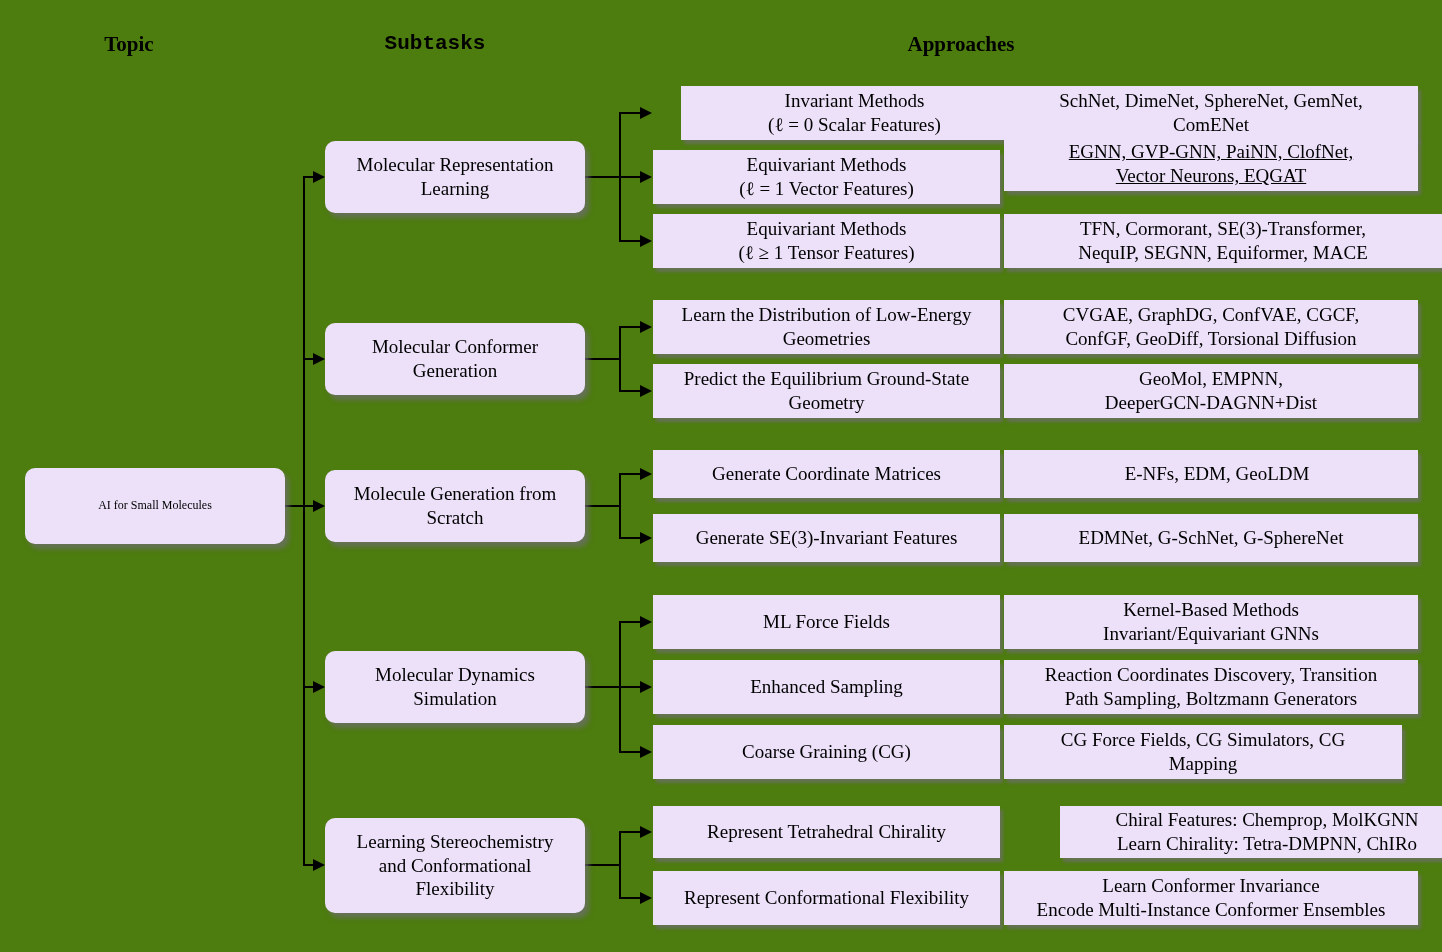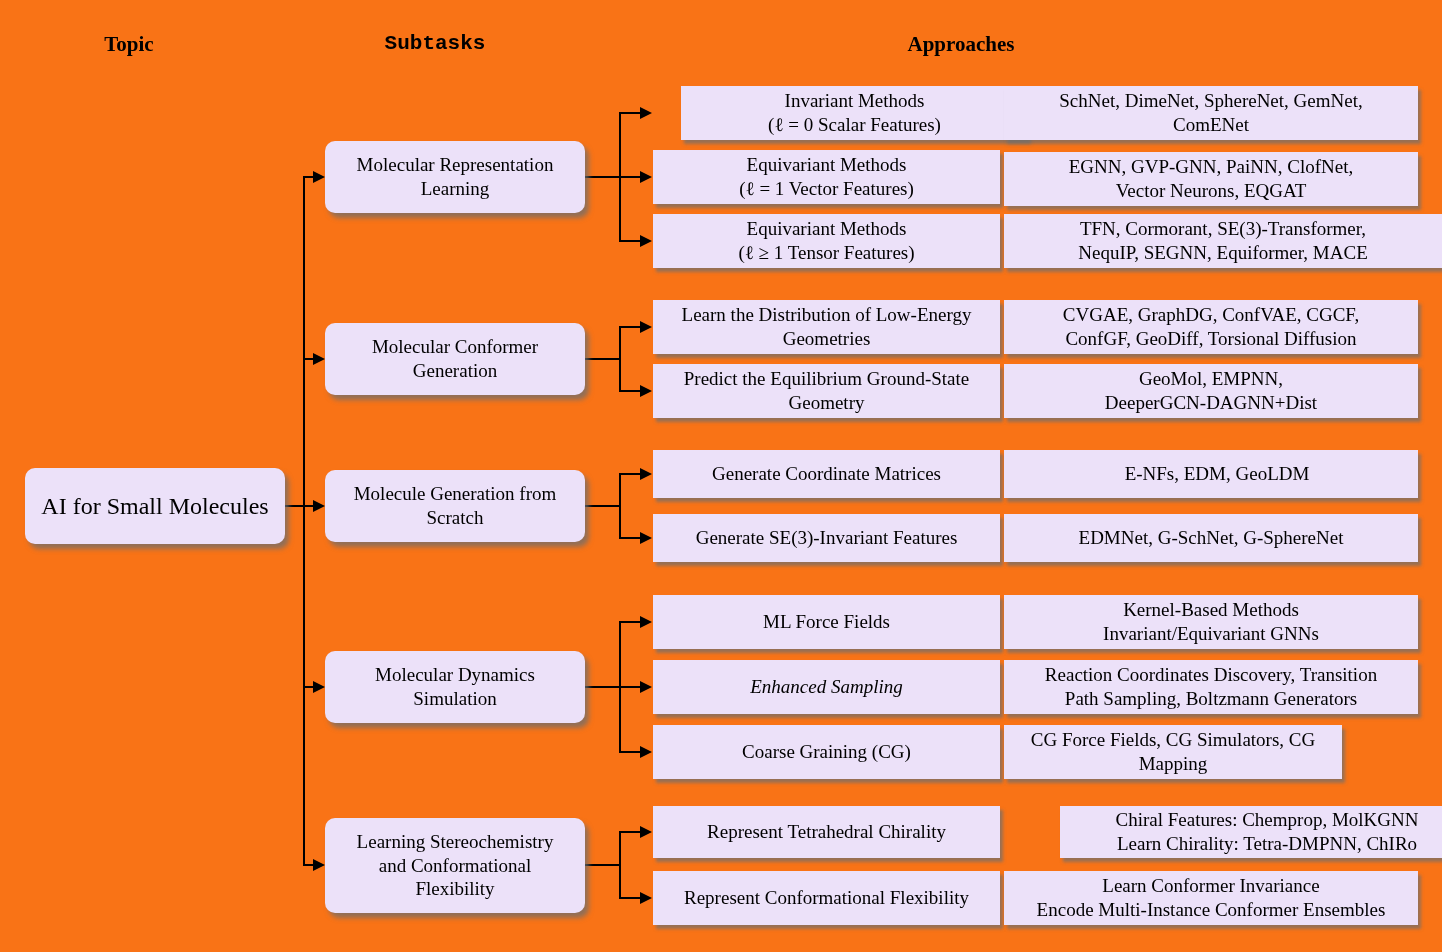--- a/index.html
+++ b/index.html
@@ -1,20 +1,20 @@
 <!DOCTYPE html>
 <html><head>
 <meta charset="utf-8">
 <style>
   html, body { margin: 0; padding: 0; background: #ffffff; }
   #canvas {
     position: relative;
     width: 1442px;
     height: 952px;
-    background: #f97316;
+    background: #4d7c0f;
     font-family: "Liberation Serif", serif;
     color: #000;
     overflow: hidden;
   }
   .hdr {
     position: absolute;
     font-weight: bold;
     font-size: 21px;
     text-align: center;
     white-space: nowrap;
@@ -33,21 +33,21 @@
     box-sizing: border-box;
     padding: 2px 8px;
   }
   .node {
     border-radius: 10px;
     box-shadow: 4px 5px 5px rgba(110,110,110,0.75);
   }
   .cell {
     box-shadow: 3px 4px 3px rgba(110,110,110,0.7);
   }
-  .root { font-size: 24px; }
+  .root { font-size: 12px; }
   svg.connectors { position: absolute; left: 0; top: 0; }
 </style>
 </head>
 <body>
 
 <div id="canvas">
 
   <svg class="connectors" width="1442" height="952" viewBox="0 0 1442 952">
     <g stroke="#000000" stroke-width="2" fill="none" stroke-linecap="square">
 
@@ -125,21 +125,21 @@
   <div class="node" style="left:325px; top:818px; width:260px; height:95px;">Learning Stereochemistry
 and Conformational
 Flexibility</div>
 
   <div class="cell" style="left:653px; top:86px; width:347px; height:54px;margin-left:28px;">Invariant Methods
 (ℓ = 0 Scalar Features)</div>
   <div class="cell" style="left:1004px; top:86px; width:414px; height:54px;">SchNet, DimeNet, SphereNet, GemNet,
 ComENet</div>
   <div class="cell" style="left:653px; top:150px; width:347px; height:54px;">Equivariant Methods
 (ℓ = 1 Vector Features)</div>
-  <div class="cell" style="left:1004px; top:152px; width:414px; height:54px;">EGNN, GVP-GNN, PaiNN, ClofNet,
+  <div class="cell" style="left:1004px; top:137px; width:414px; height:54px;text-decoration:underline;">EGNN, GVP-GNN, PaiNN, ClofNet,
 Vector Neurons, EQGAT</div>
   <div class="cell" style="left:653px; top:214px; width:347px; height:54px;">Equivariant Methods
 (ℓ ≥ 1 Tensor Features)</div>
   <div class="cell" style="left:1004px; top:214px; width:438px; height:54px;">TFN, Cormorant, SE(3)-Transformer,
 NequIP, SEGNN, Equiformer, MACE</div>
 
   <div class="cell" style="left:653px; top:300px; width:347px; height:54px;">Learn the Distribution of Low-Energy
 Geometries</div>
   <div class="cell" style="left:1004px; top:300px; width:414px; height:54px;">CVGAE, GraphDG, ConfVAE, CGCF,
 ConfGF, GeoDiff, Torsional Diffusion</div>
@@ -149,25 +149,25 @@
 DeeperGCN-DAGNN+Dist</div>
 
   <div class="cell" style="left:653px; top:450px; width:347px; height:48px;">Generate Coordinate Matrices</div>
   <div class="cell" style="left:1004px; top:450px; width:414px; height:48px;padding-left:20px;">E-NFs, EDM, GeoLDM</div>
   <div class="cell" style="left:653px; top:514px; width:347px; height:48px;">Generate SE(3)-Invariant Features</div>
   <div class="cell" style="left:1004px; top:514px; width:414px; height:48px;">EDMNet, G-SchNet, G-SphereNet</div>
 
   <div class="cell" style="left:653px; top:595px; width:347px; height:54px;">ML Force Fields</div>
   <div class="cell" style="left:1004px; top:595px; width:414px; height:54px;">Kernel-Based Methods
 Invariant/Equivariant GNNs</div>
-  <div class="cell" style="left:653px; top:660px; width:347px; height:54px;font-style:italic;">Enhanced Sampling</div>
+  <div class="cell" style="left:653px; top:660px; width:347px; height:54px;">Enhanced Sampling</div>
   <div class="cell" style="left:1004px; top:660px; width:414px; height:54px;">Reaction Coordinates Discovery, Transition
 Path Sampling, Boltzmann Generators</div>
   <div class="cell" style="left:653px; top:725px; width:347px; height:54px;">Coarse Graining (CG)</div>
-  <div class="cell" style="left:1004px; top:725px; width:338px; height:54px;">CG Force Fields, CG Simulators, CG
+  <div class="cell" style="left:1004px; top:725px; width:398px; height:54px;">CG Force Fields, CG Simulators, CG
 Mapping</div>
 
   <div class="cell" style="left:653px; top:806px; width:347px; height:52px;">Represent Tetrahedral Chirality</div>
   <div class="cell" style="left:1060px; top:806px; width:414px; height:52px;">Chiral Features: Chemprop, MolKGNN
 Learn Chirality: Tetra-DMPNN, ChIRo</div>
   <div class="cell" style="left:653px; top:871px; width:347px; height:54px;">Represent Conformational Flexibility</div>
   <div class="cell" style="left:1004px; top:871px; width:414px; height:54px;">Learn Conformer Invariance
 Encode Multi-Instance Conformer Ensembles</div>
 
 </div>

